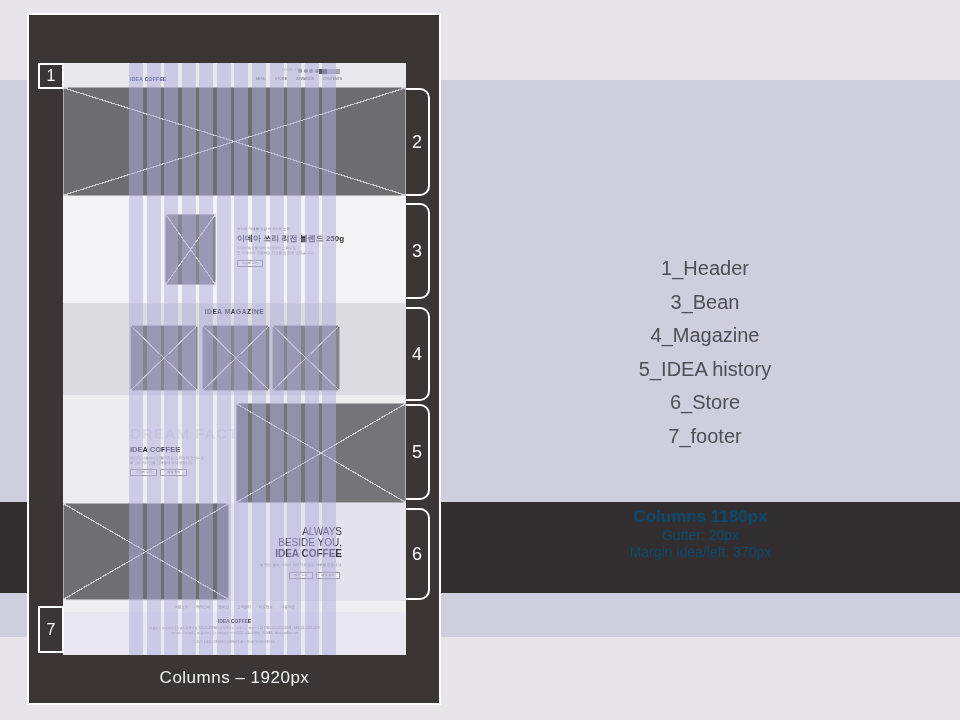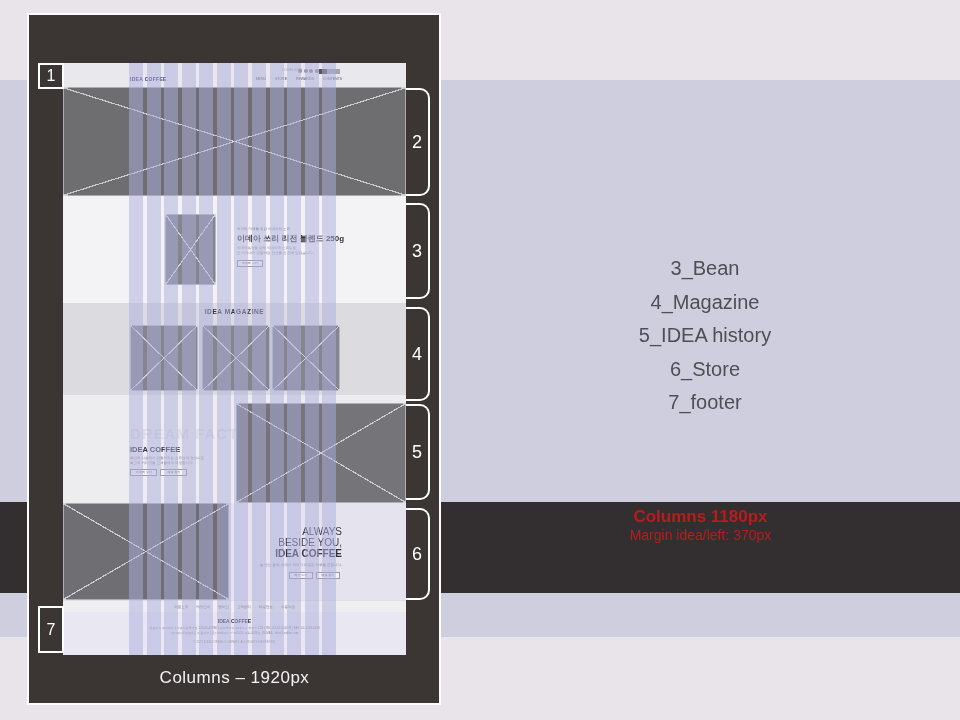--- a/index.html
+++ b/index.html
@@ -144,38 +144,39 @@
     background:#e7e5ef; display:flex; align-items:center; justify-content:center;
   }
   .title-box span { font-size:28px; font-weight:bold; color:#35333b; }
   .section-list {
     position:absolute; left:555px; top:252px; width:300px; text-align:center;
   }
   .section-list div { font-size:20px; line-height:33.5px; color:#4f4e55; }
 
   .specs {
     position:absolute; left:441px; top:507px; width:519px;
-    text-align:center; color:#b91c1c;
+    text-align:center; color:#0c4a6e;
   }
   .spec-lg { font-size:17px; font-weight:600; line-height:19.5px; }
   .spec-sm { font-size:14px; font-weight:500; line-height:17.5px; }
 </style>
 </head>
 <body>
 
 <div class="slide">
 
   <div class="band band-top"></div>
   <div class="band band-mid"></div>
   <div class="band band-dark"></div>
   <div class="band band-lav2"></div>
   <div class="band band-bottom"></div>
 
   <div class="specs">
     <div class="spec-lg">Columns 1180px</div>
+    <div class="spec-sm">Gutter: 20px</div>
     <div class="spec-sm">Margin idea/left: 370px</div>
   </div>
 
   <div class="panel"></div>
 
   <div class="page">
 
     <div class="sec sec-header">
       <span class="wf-t wf-logo">IDEA COFFEE</span>
       <span class="wf-t wf-util">LOGIN JOIN</span>
@@ -282,20 +283,21 @@
   <div class="bracket bk6">
       <span>6</span>
     </div>
   <div class="numbox numbox-7">
       <span>7</span>
     </div>
 
   <div class="panel-caption">Columns – 1920px</div>
 
   <div class="section-list">
+    <div>1_Header</div>
     <div>3_Bean</div>
     <div>4_Magazine</div>
     <div>5_IDEA history</div>
     <div>6_Store</div>
     <div>7_footer</div>
   </div>
 
 </div>
 
 </body></html>

